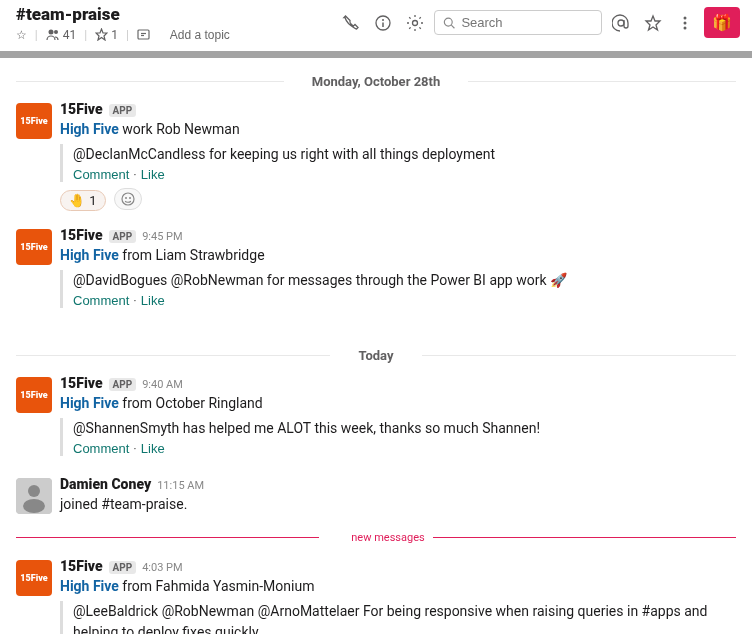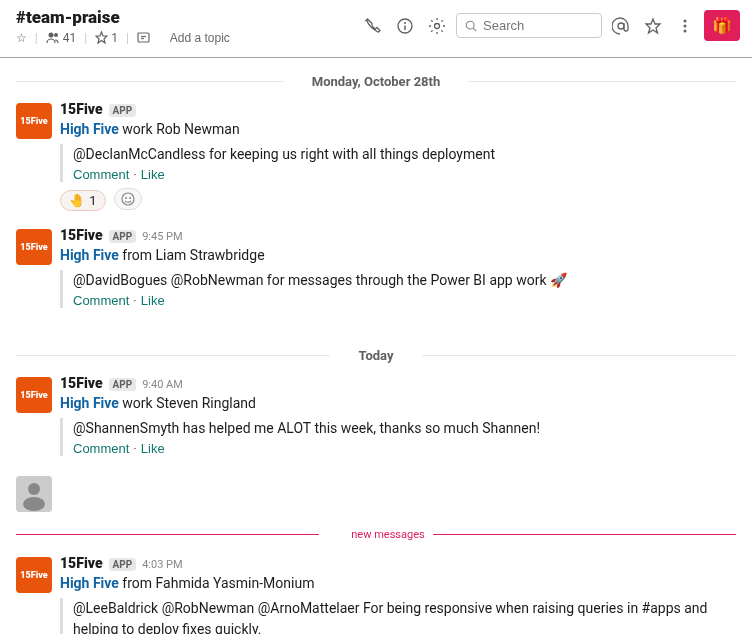--- a/index.html
+++ b/index.html
@@ -14,21 +14,21 @@
       display: flex;
       flex-direction: column;
     }
 
     
     .header {
       display: flex;
       align-items: center;
       justify-content: space-between;
       padding: 0 12px 6px 16px;
-      border-bottom: 1px solid #a3a3a3;
+      border-bottom: 7px solid #a3a3a3;
       flex-shrink: 0;
       min-height: 58px;
     }
     .header-left {
       display: flex;
       flex-direction: column;
       gap: 4px;
     }
     .channel-name {
       font-size: 17px;
@@ -66,21 +66,21 @@
       gap: 6px;
     }
     .search-box {
       display: flex;
       align-items: center;
       border: 1px solid #ccc;
       border-radius: 4px;
       padding: 4px 8px;
       gap: 6px;
       background: #fff;
-      width: 146px;
+      width: 168px;
     }
     .search-box input {
       border: none;
       outline: none;
       font-size: 13px;
       color: #616061;
       width: 100%;
       background: transparent;
     }
     .icon-btn {
@@ -452,41 +452,48 @@
   <div class="message-group">
     <div class="avatar avatar-15five">15Five</div>
     <div class="message-content">
       <div class="message-header">
         <span class="sender-name">15Five</span>
         <span class="app-badge">APP</span>
         <span class="timestamp">9:40 AM</span>
       </div>
       <div class="message-text">
         <span class="high-five-link">High Five</span>
-        <span> work Steven Ringland</span>
+        <span> from October Ringland</span>
       </div>
       <div class="quoted-block">
         <div class="quoted-text">@ShannenSmyth has helped me ALOT this week, thanks so much Shannen!</div>
         <div class="action-links">
           <button class="action-link">Comment</button>
           <span class="action-dot">·</span>
           <button class="action-link">Like</button>
         </div>
       </div>
     </div>
   </div>
 
   <div class="join-message" style="margin-top:6px;">
     <div class="avatar-img">
       <svg width="36" height="36" viewBox="0 0 36 36" fill="none">
         <rect width="36" height="36" fill="#ccc" rx="4"></rect>
         <circle cx="18" cy="13" r="6" fill="#888"></circle>
         <ellipse cx="18" cy="28" rx="11" ry="7" fill="#888"></ellipse>
       </svg>
     </div>
+    <div class="message-content">
+      <div class="message-header">
+        <span class="sender-name">Damien Coney</span>
+        <span class="timestamp">11:15 AM</span>
+      </div>
+      <div class="message-text">joined #team-praise.</div>
+    </div>
   </div>
 
   <div class="new-messages-divider" style="margin:6px 0;">
     <div class="new-messages-line"></div>
     <span class="new-messages-label">new messages</span>
     <div class="new-messages-line"></div>
   </div>
 
   <div class="message-group">
     <div class="avatar avatar-15five">15Five</div>

